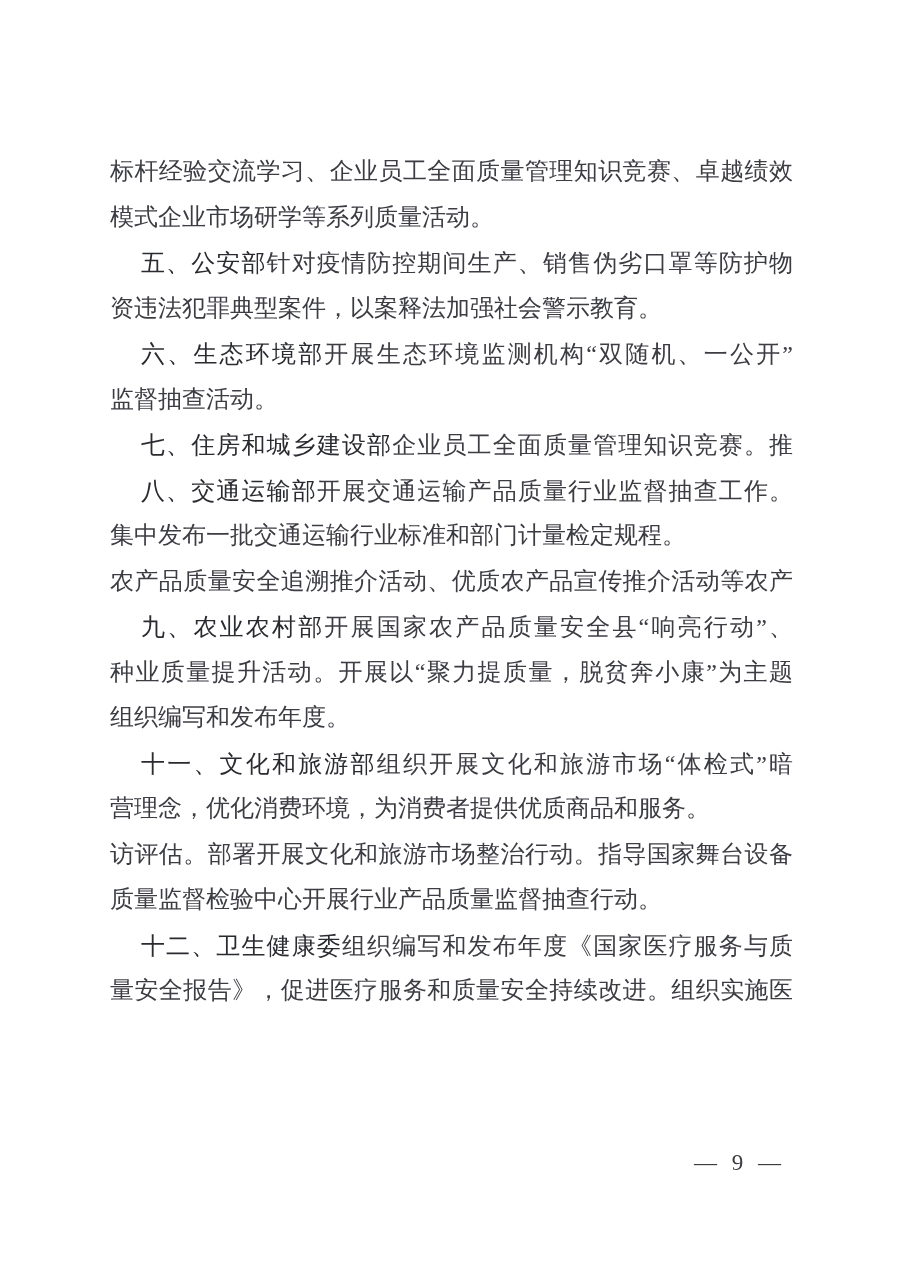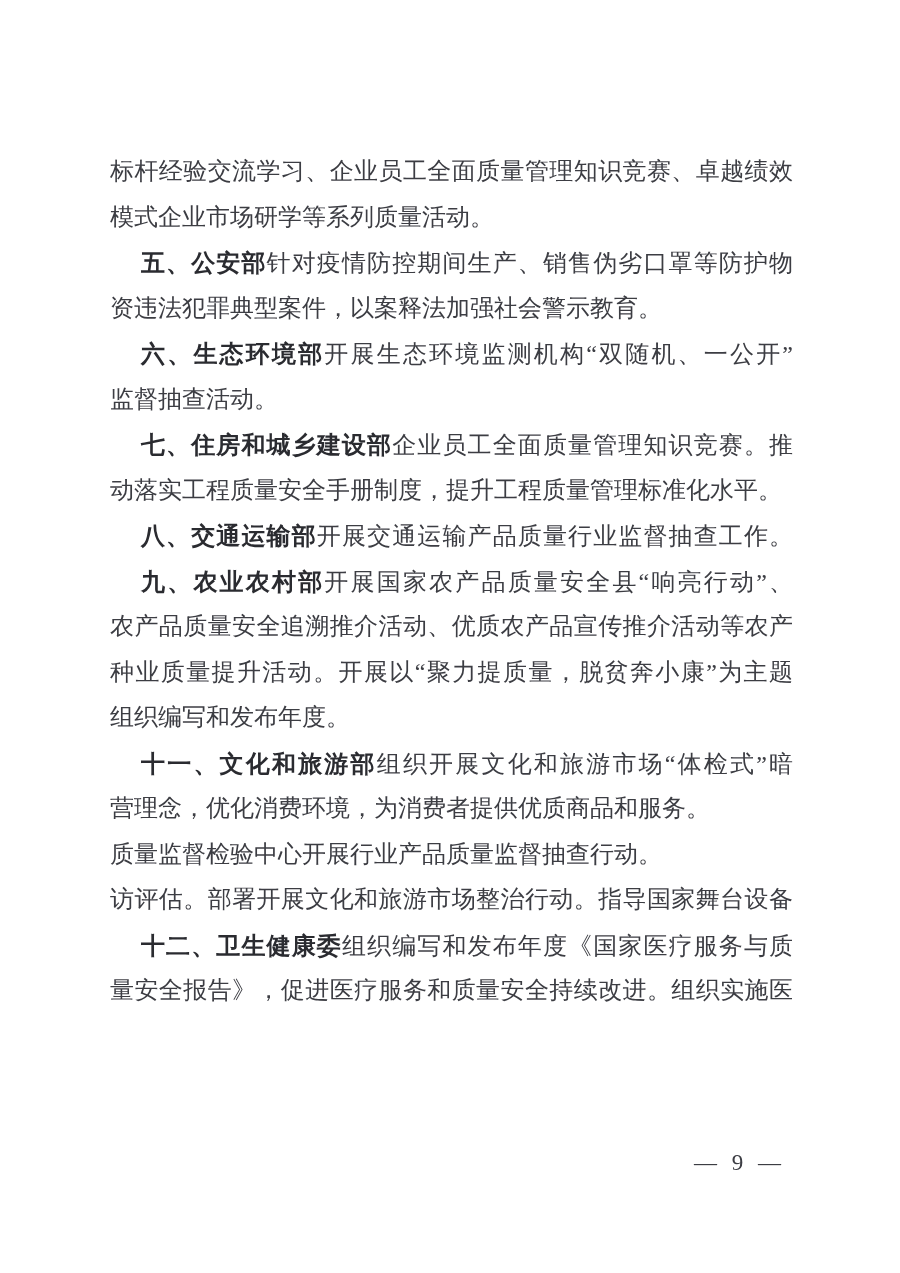--- a/index.html
+++ b/index.html
@@ -29,21 +29,21 @@
     text-align-last:justify;
   }
   .line.pend{
     text-align:left;
     text-align-last:left;
   }
   .line.indent{
     text-indent:31px;
   }
   .lead{
-    font-weight:700;
+    font-weight:400;
     font-family:"Liberation Sans","DejaVu Sans",sans-serif;
     color:var(--lead-ink);
   }
   .pagenum{
     position:absolute;
     left:694px;top:1146px;
     font-size:23px;
     line-height:34px;
     color:var(--ink);
     letter-spacing:1px;
@@ -56,27 +56,27 @@
 
 <div class="page">
   <div class="textblock">
       <div class="line"><span>标杆经验交流学习、企业员工全面质量管理知识竞赛、卓越绩效</span></div>
       <div class="line pend"><span>模式企业市场研学等系列质量活动。</span></div>
       <div class="line indent"><span class="lead">五、公安部</span><span>针对疫情防控期间生产、销售伪劣口罩等防护物</span></div>
       <div class="line pend"><span>资违法犯罪典型案件，以案释法加强社会警示教育。</span></div>
       <div class="line indent"><span class="lead">六、生态环境部</span><span>开展生态环境监测机构“双随机、一公开”</span></div>
       <div class="line pend"><span>监督抽查活动。</span></div>
       <div class="line indent"><span class="lead">七、住房和城乡建设部</span><span>企业员工全面质量管理知识竞赛。推</span></div>
-      <div class="line pend"><span>动落实工程质量安全手册制度，提升工程质量管理标准化水平。</span></div>
       <div class="line indent"><span class="lead">八、交通运输部</span><span>开展交通运输产品质量行业监督抽查工作。</span></div>
+      <div class="line pend"><span>集中发布一批交通运输行业标准和部门计量检定规程。</span></div>
+      <div class="line"><span>农产品质量安全追溯推介活动、优质农产品宣传推介活动等农产</span></div>
       <div class="line indent"><span class="lead">九、农业农村部</span><span>开展国家农产品质量安全县“响亮行动”、</span></div>
-      <div class="line"><span>农产品质量安全追溯推介活动、优质农产品宣传推介活动等农产</span></div>
       <div class="line"><span>种业质量提升活动。开展以“聚力提质量，脱贫奔小康”为主题</span></div>
       <div class="line pend"><span>组织编写和发布年度。</span></div>
       <div class="line indent"><span class="lead">十一、文化和旅游部</span><span>组织开展文化和旅游市场“体检式”暗</span></div>
       <div class="line pend"><span>营理念，优化消费环境，为消费者提供优质商品和服务。</span></div>
+      <div class="line"><span>访评估。部署开展文化和旅游市场整治行动。指导国家舞台设备</span></div>
       <div class="line pend"><span>质量监督检验中心开展行业产品质量监督抽查行动。</span></div>
-      <div class="line"><span>访评估。部署开展文化和旅游市场整治行动。指导国家舞台设备</span></div>
       <div class="line indent"><span class="lead">十二、卫生健康委</span><span>组织编写和发布年度《国家医疗服务与质</span></div>
       <div class="line"><span>量安全报告》，促进医疗服务和质量安全持续改进。组织实施医</span></div>
     </div>
   <div class="pagenum">— 9 —</div>
 </div>
 
 </body></html>

